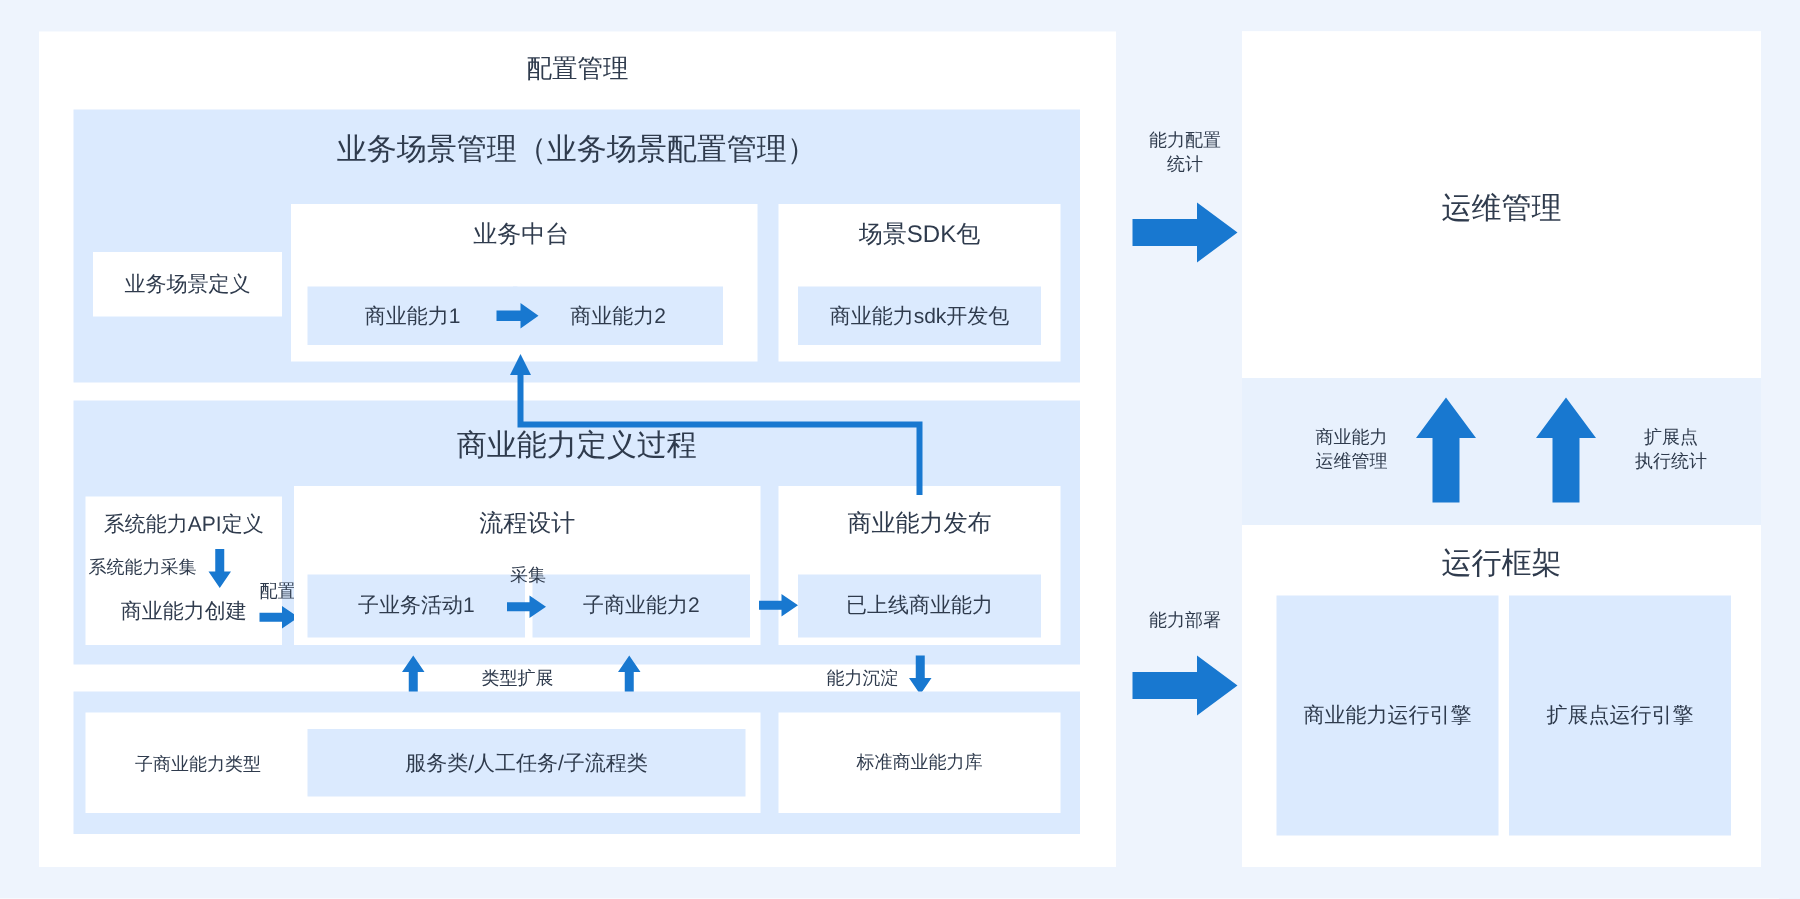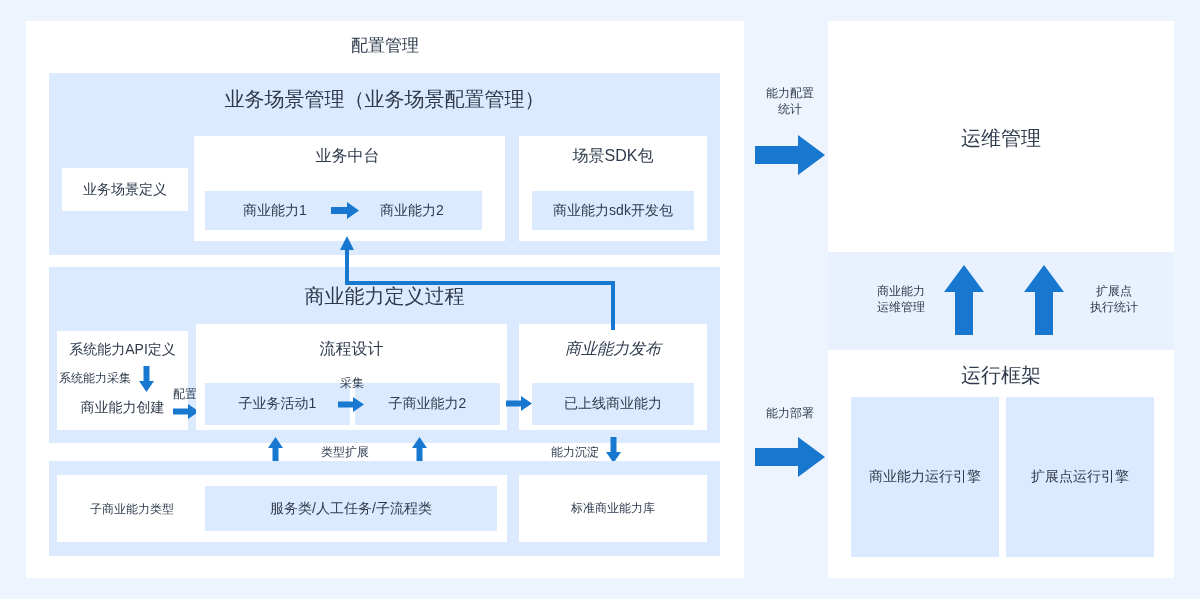--- a/index.html
+++ b/index.html
@@ -85,21 +85,21 @@
   <div class="abs lbox ctr t-item" style="left:205px;top:383px;width:145px;height:42px;">子业务活动1</div>
   <div class="abs lbox ctr t-item" style="left:355px;top:383px;width:145px;height:42px;">子商业能力2</div>
   <div class="abs ctr t-small" style="left:330px;top:375px;width:44px;height:16px;">采集</div>
   <div class="abs" style="left:338px;top:397px;width:26px;height:15px;">
     <svg width="26" height="15" viewBox="0 0 26 15">
         <path d="M0 4.5 H15 V0 L26 7.5 L15 15 V10.5 H0 Z" fill="#1878d0"></path>
       </svg>
   </div>
 
   <div class="abs wbox" style="left:519px;top:324px;width:188px;height:106px;"></div>
-  <div class="abs ctr t-head" style="left:519px;top:337px;width:188px;height:24px;font-style:italic;">商业能力发布</div>
+  <div class="abs ctr t-head" style="left:519px;top:337px;width:188px;height:24px;">商业能力发布</div>
   <div class="abs lbox ctr t-item" style="left:532px;top:383px;width:162px;height:42px;">已上线商业能力</div>
   <div class="abs" style="left:506px;top:396px;width:26px;height:15px;">
     <svg width="26" height="15" viewBox="0 0 26 15">
         <path d="M0 4.5 H15 V0 L26 7.5 L15 15 V10.5 H0 Z" fill="#1878d0"></path>
       </svg>
   </div>
 
   <div class="abs" style="left:340px;top:236px;width:280px;height:94px;">
     <svg width="280" height="94" viewBox="0 0 280 94">
       <path d="M273 94 V47 H7 V12" stroke="#1878d0" stroke-width="4" fill="none"></path>

